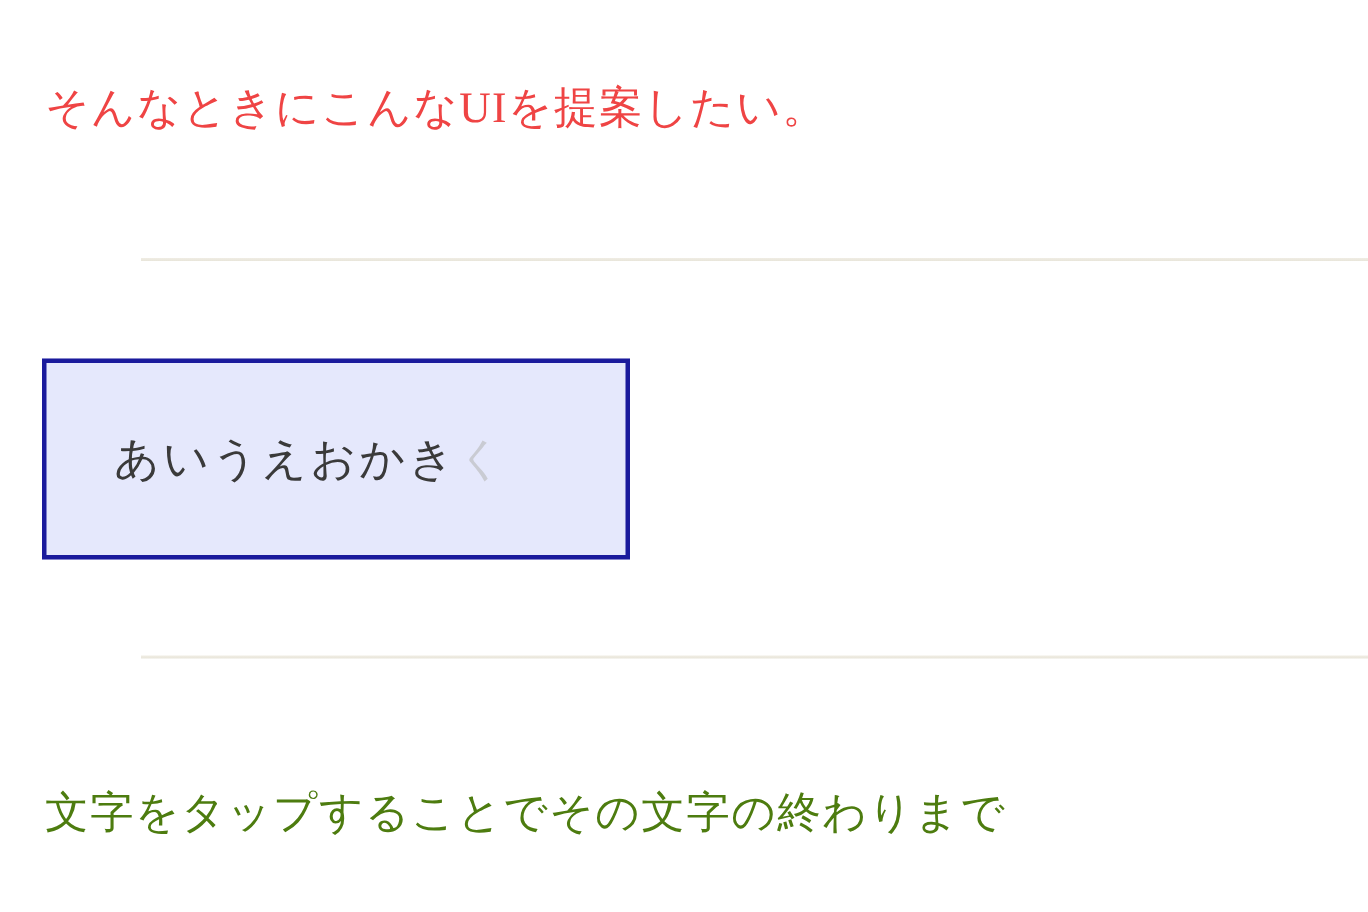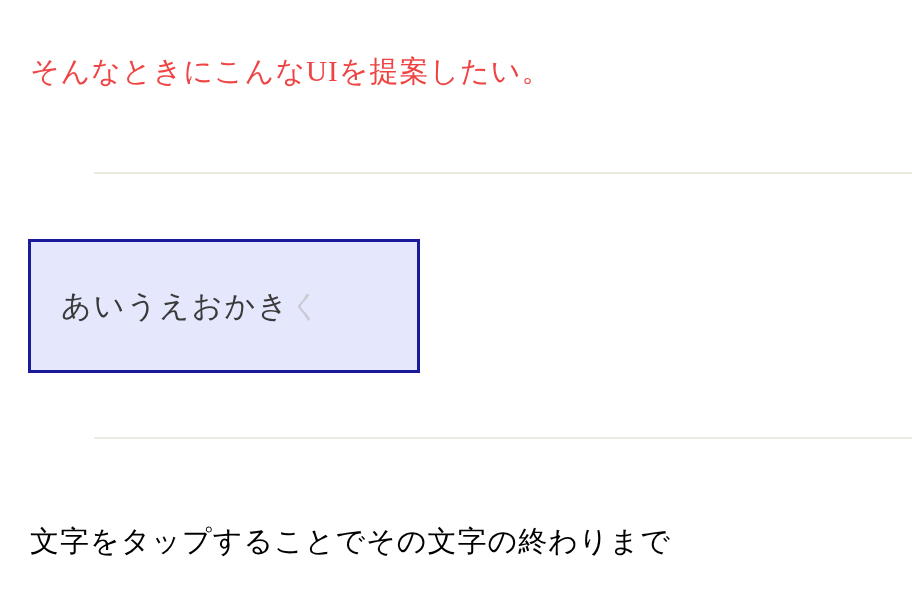--- a/index.html
+++ b/index.html
@@ -34,21 +34,21 @@
     .input-box {
       position: absolute;
       top: 239px;
       left: 28px;
       width: 392px;
       height: 134px;
       border: 3px solid #1a1a9c;
       background: #e5e8fc;
       display: flex;
       align-items: center;
-      padding-left: 30px;
+      padding-left: 45px;
     }
     .input-text {
       font-size: 30px;
       color: #3a3a3a;
       letter-spacing: 2px;
       white-space: nowrap;
       position: relative;
     }
     .input-text-faded {
       color: #b8b8b8;
@@ -61,21 +61,21 @@
       right: 0px;
       height: 2px;
       background: linear-gradient(to bottom, #f0ede4 0%, #e8e5da 100%);
     }
     .paragraph-bottom {
       position: absolute;
       top: 522px;
       left: 30px;
       right: 0;
       font-size: 29px;
-      color: #000000;
+      color: #4d7c0f;
       letter-spacing: 1px;
       white-space: nowrap;
     }
   </style>
 </head>
 <body>
 
 <p class="paragraph-top">そんなときにこんなUIを提案したい。</p>
 
 <div class="divider-top"></div>

